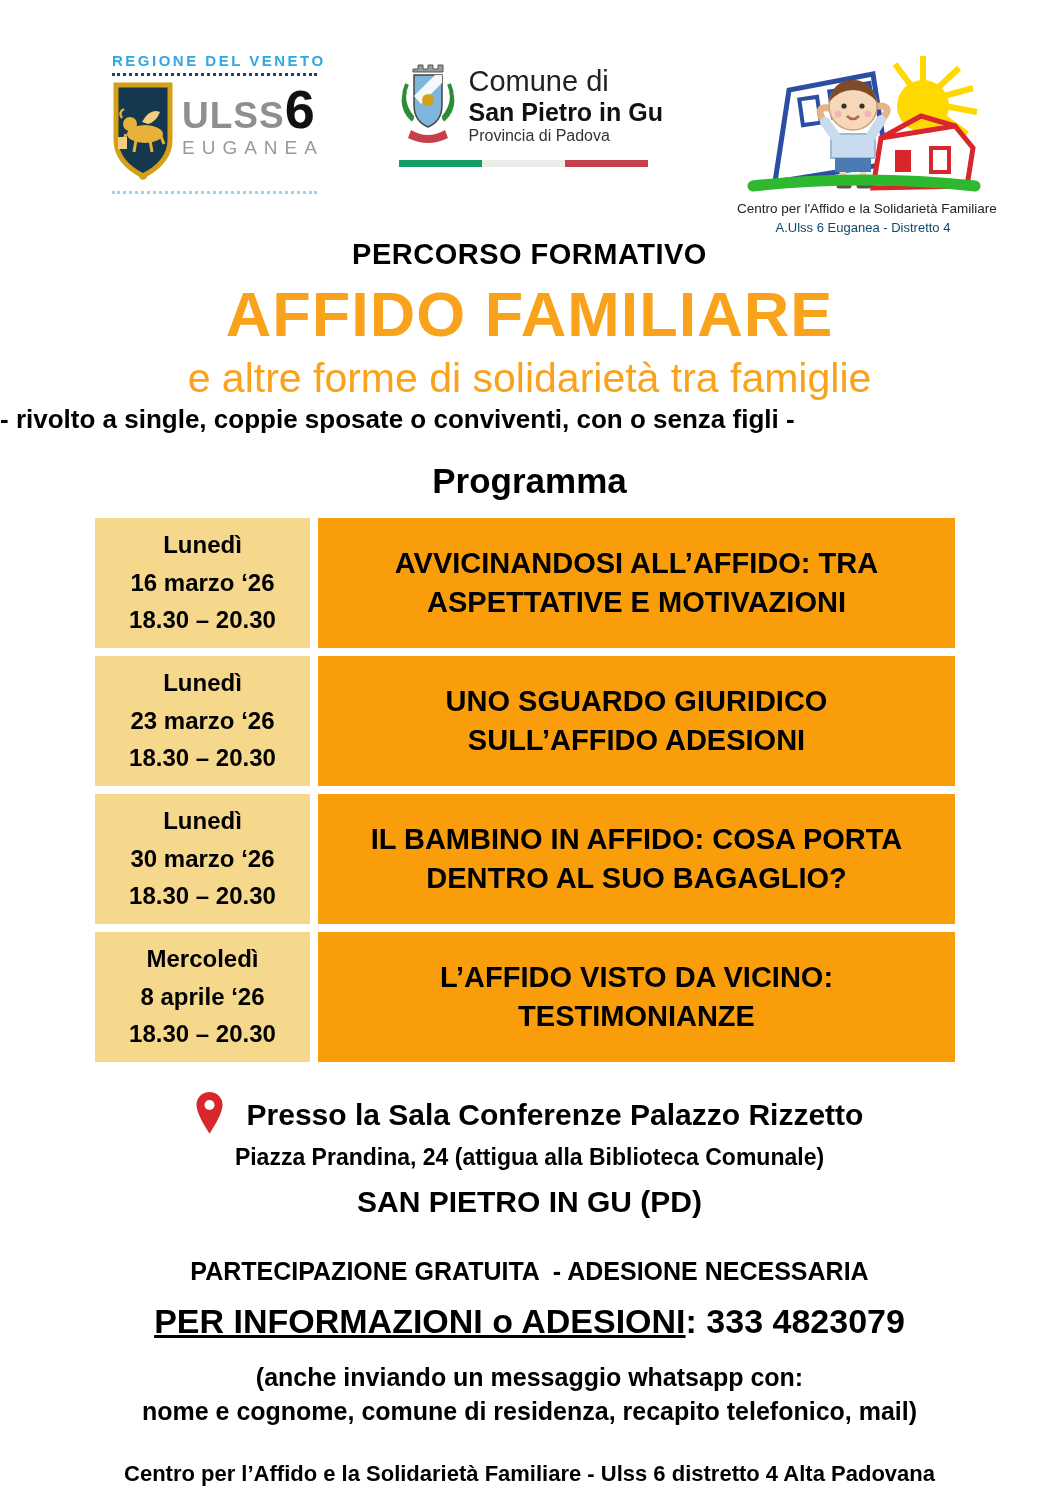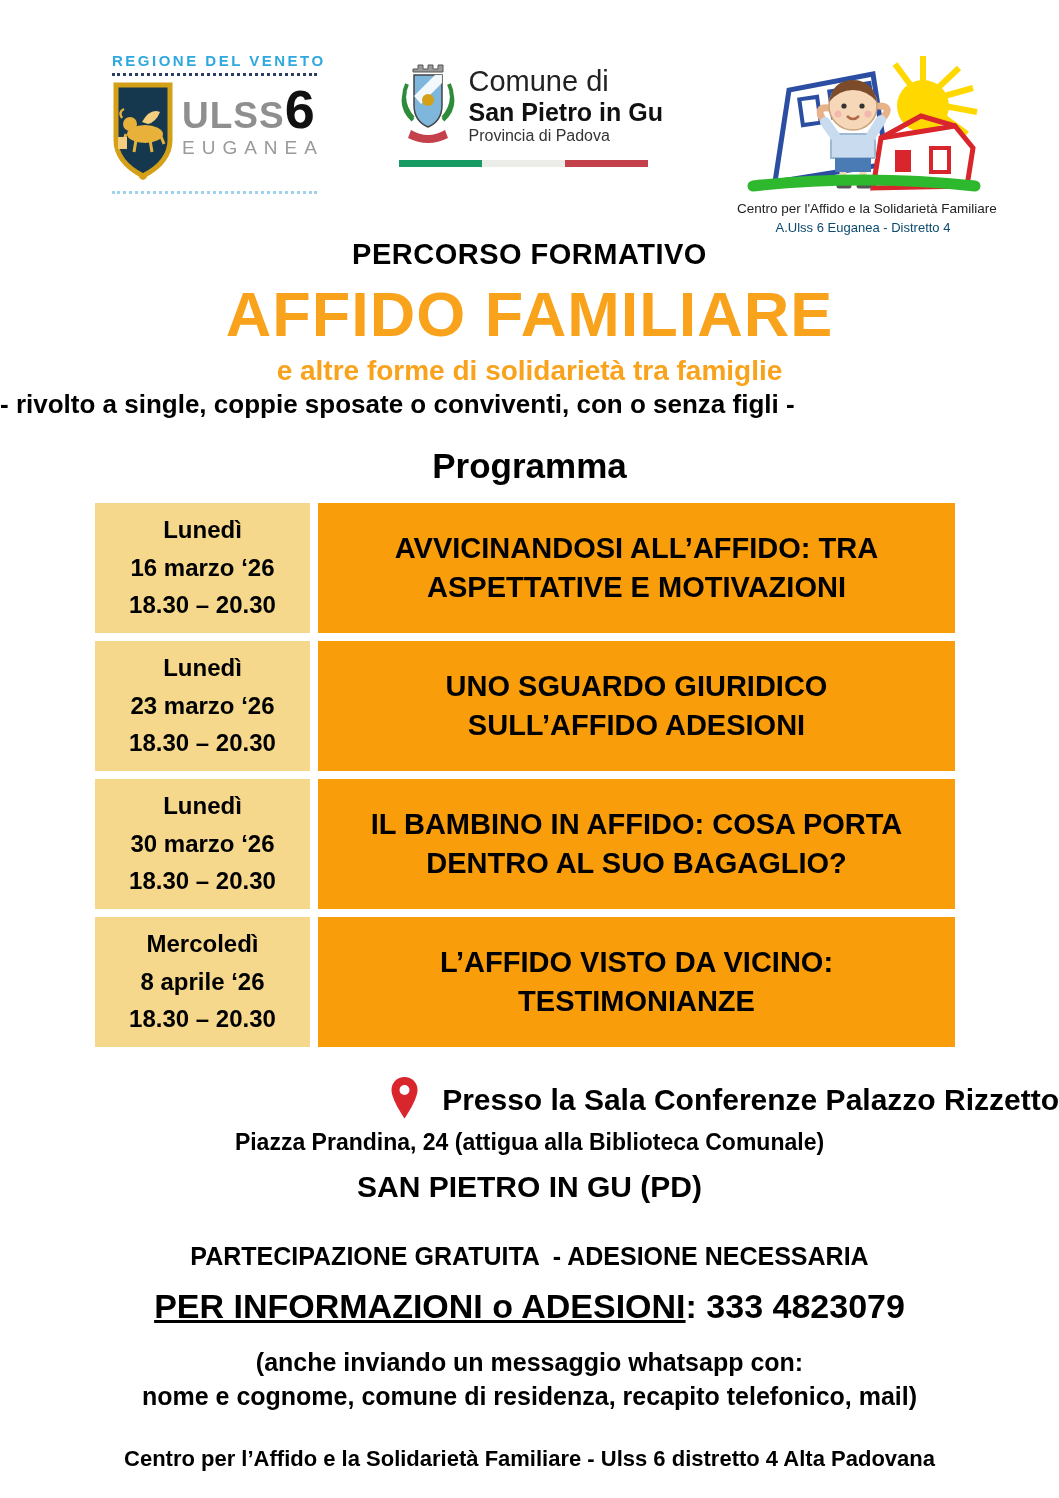--- a/index.html
+++ b/index.html
@@ -32,36 +32,36 @@
   .flagbar .r{flex:1;background:var(--flag-red,#C4414B);}
 
   .logo-centro{width:252px;text-align:center;margin-top:2px;}
   .centro-caption{font-size:13.5px;color:#222;line-height:1.3;margin-top:2px;white-space:nowrap;}
   .centro-caption2{font-size:13px;color:#0c4a6e;}
 
   
   .kicker{text-align:center;font-weight:bold;font-size:29px;margin-top:16px;letter-spacing:.5px;}
   .title{text-align:center;font-weight:bold;font-size:63px;letter-spacing:1px;
          color:var(--title-orange,#F9A21B);margin:10px 0 0 0;line-height:1.05;}
-  .subtitle{text-align:center;font-weight:bold;font-size:28px;
+  .subtitle{text-align:center;font-weight:normal;font-size:41px;
             color:var(--title-orange,#F9A21B);margin-top:8px;}
   .audience{font-weight:bold;font-size:26px;margin-top:2px;}
 
   
   .programma{text-align:center;font-weight:bold;font-size:35px;margin:26px 0 0 0;}
   .prog-table{display:grid;grid-template-columns:215px 637px;gap:8px;margin:17px 0 0 95px;}
   .cell{height:130px;box-sizing:border-box;}
   .when{background:var(--tan-cell,#F5D88C);display:flex;flex-direction:column;
         justify-content:space-between;align-items:center;padding:13px 0 14px 0;
         font-weight:bold;font-size:24px;}
   .topic{background:var(--orange-cell,#F99D0A);display:flex;align-items:center;justify-content:center;
          text-align:center;font-weight:bold;font-size:29px;line-height:1.35;padding:17px 34px;}
 
   
-  .venue-row{display:flex;align-items:center;justify-content:flex-end;gap:24px;margin-top:30px;}
+  .venue-row{display:flex;align-items:center;justify-content:center;gap:24px;margin-top:30px;}
   .venue{font-weight:bold;font-size:30px;}
   .address{text-align:center;font-weight:bold;font-size:23px;margin-top:6px;}
   .city{text-align:center;font-weight:bold;font-size:30px;margin-top:14px;}
 
   
   .participation{text-align:center;font-weight:bold;font-size:25px;margin-top:38px;white-space:pre-wrap;}
   .info-line{text-align:center;font-weight:bold;font-size:34px;margin-top:16px;}
   .info-line .u{text-decoration:underline;}
   .whatsapp{text-align:center;font-weight:bold;font-size:25px;line-height:1.35;margin-top:20px;}
   .org{text-align:center;font-weight:bold;font-size:22px;margin-top:32px;}

